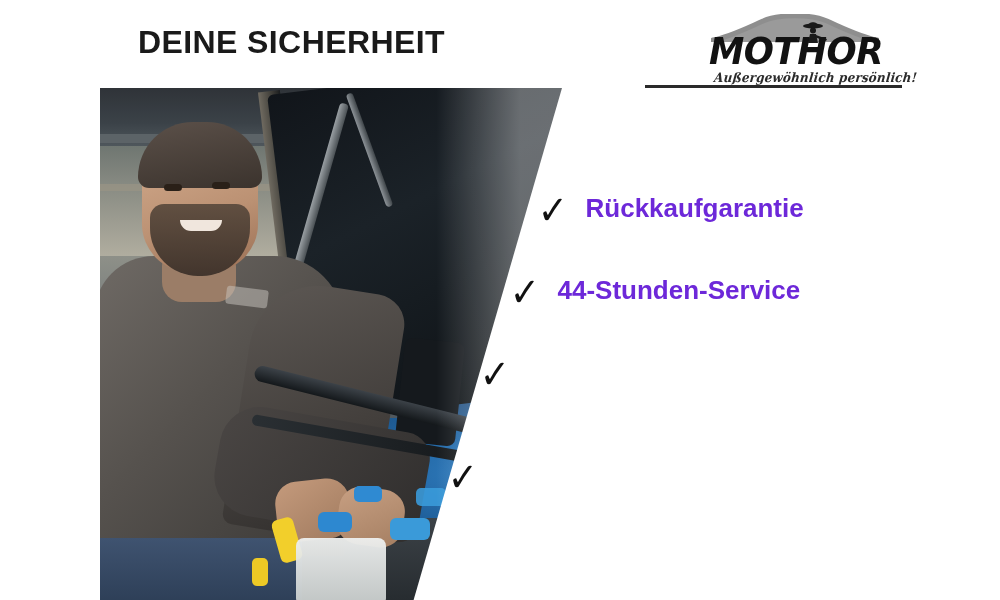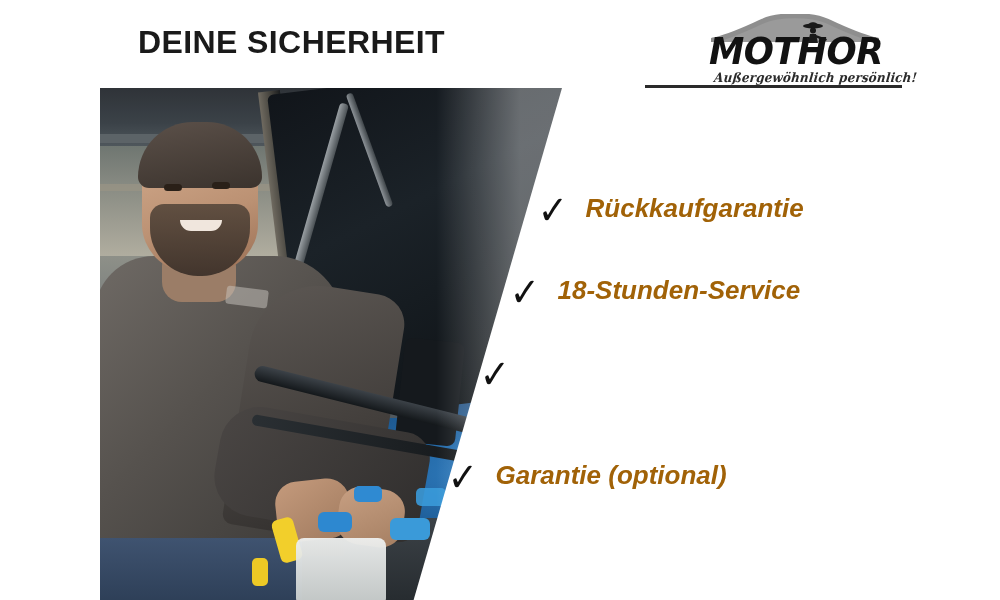--- a/index.html
+++ b/index.html
@@ -379,26 +379,25 @@
     color: #111111;
     font-weight: bold;
     font-family: "DejaVu Sans", sans-serif;
     margin-right: 16px;
     flex: 0 0 auto;
     transform: scaleX(0.9);
   }
   .btext {
     font-size: 26px;
     font-weight: bold;
-    color: #a16207;
+    color: #6d28d9;
     line-height: 1.22;
     font-family: "Liberation Sans", sans-serif;
     white-space: pre-line;
     padding-top: 3px;
-    font-style: italic;
   }
   #bullet-0 { left: 536px; top: 190px; }
   #bullet-1 { left: 508px; top: 272px; }
   #bullet-2 { left: 478px; top: 354px; }
   #bullet-3 { left: 446px; top: 457px; }
 </style>
 </head>
 <body>
 
 <div id="slide">
@@ -471,27 +470,26 @@
 
   <div id="bullets">
 
     <div class="bullet" id="bullet-0">
       <span class="check">✓</span>
       <span class="btext">Rückkaufgarantie</span>
     </div>
 
     <div class="bullet" id="bullet-1">
       <span class="check">✓</span>
-      <span class="btext">18-Stunden-Service</span>
+      <span class="btext">44-Stunden-Service</span>
     </div>
 
     <div class="bullet" id="bullet-2">
       <span class="check">✓</span>
     </div>
 
     <div class="bullet" id="bullet-3">
       <span class="check">✓</span>
-      <span class="btext">Garantie (optional)</span>
     </div>
 
   </div>
 
 </div>
 
 </body></html>

